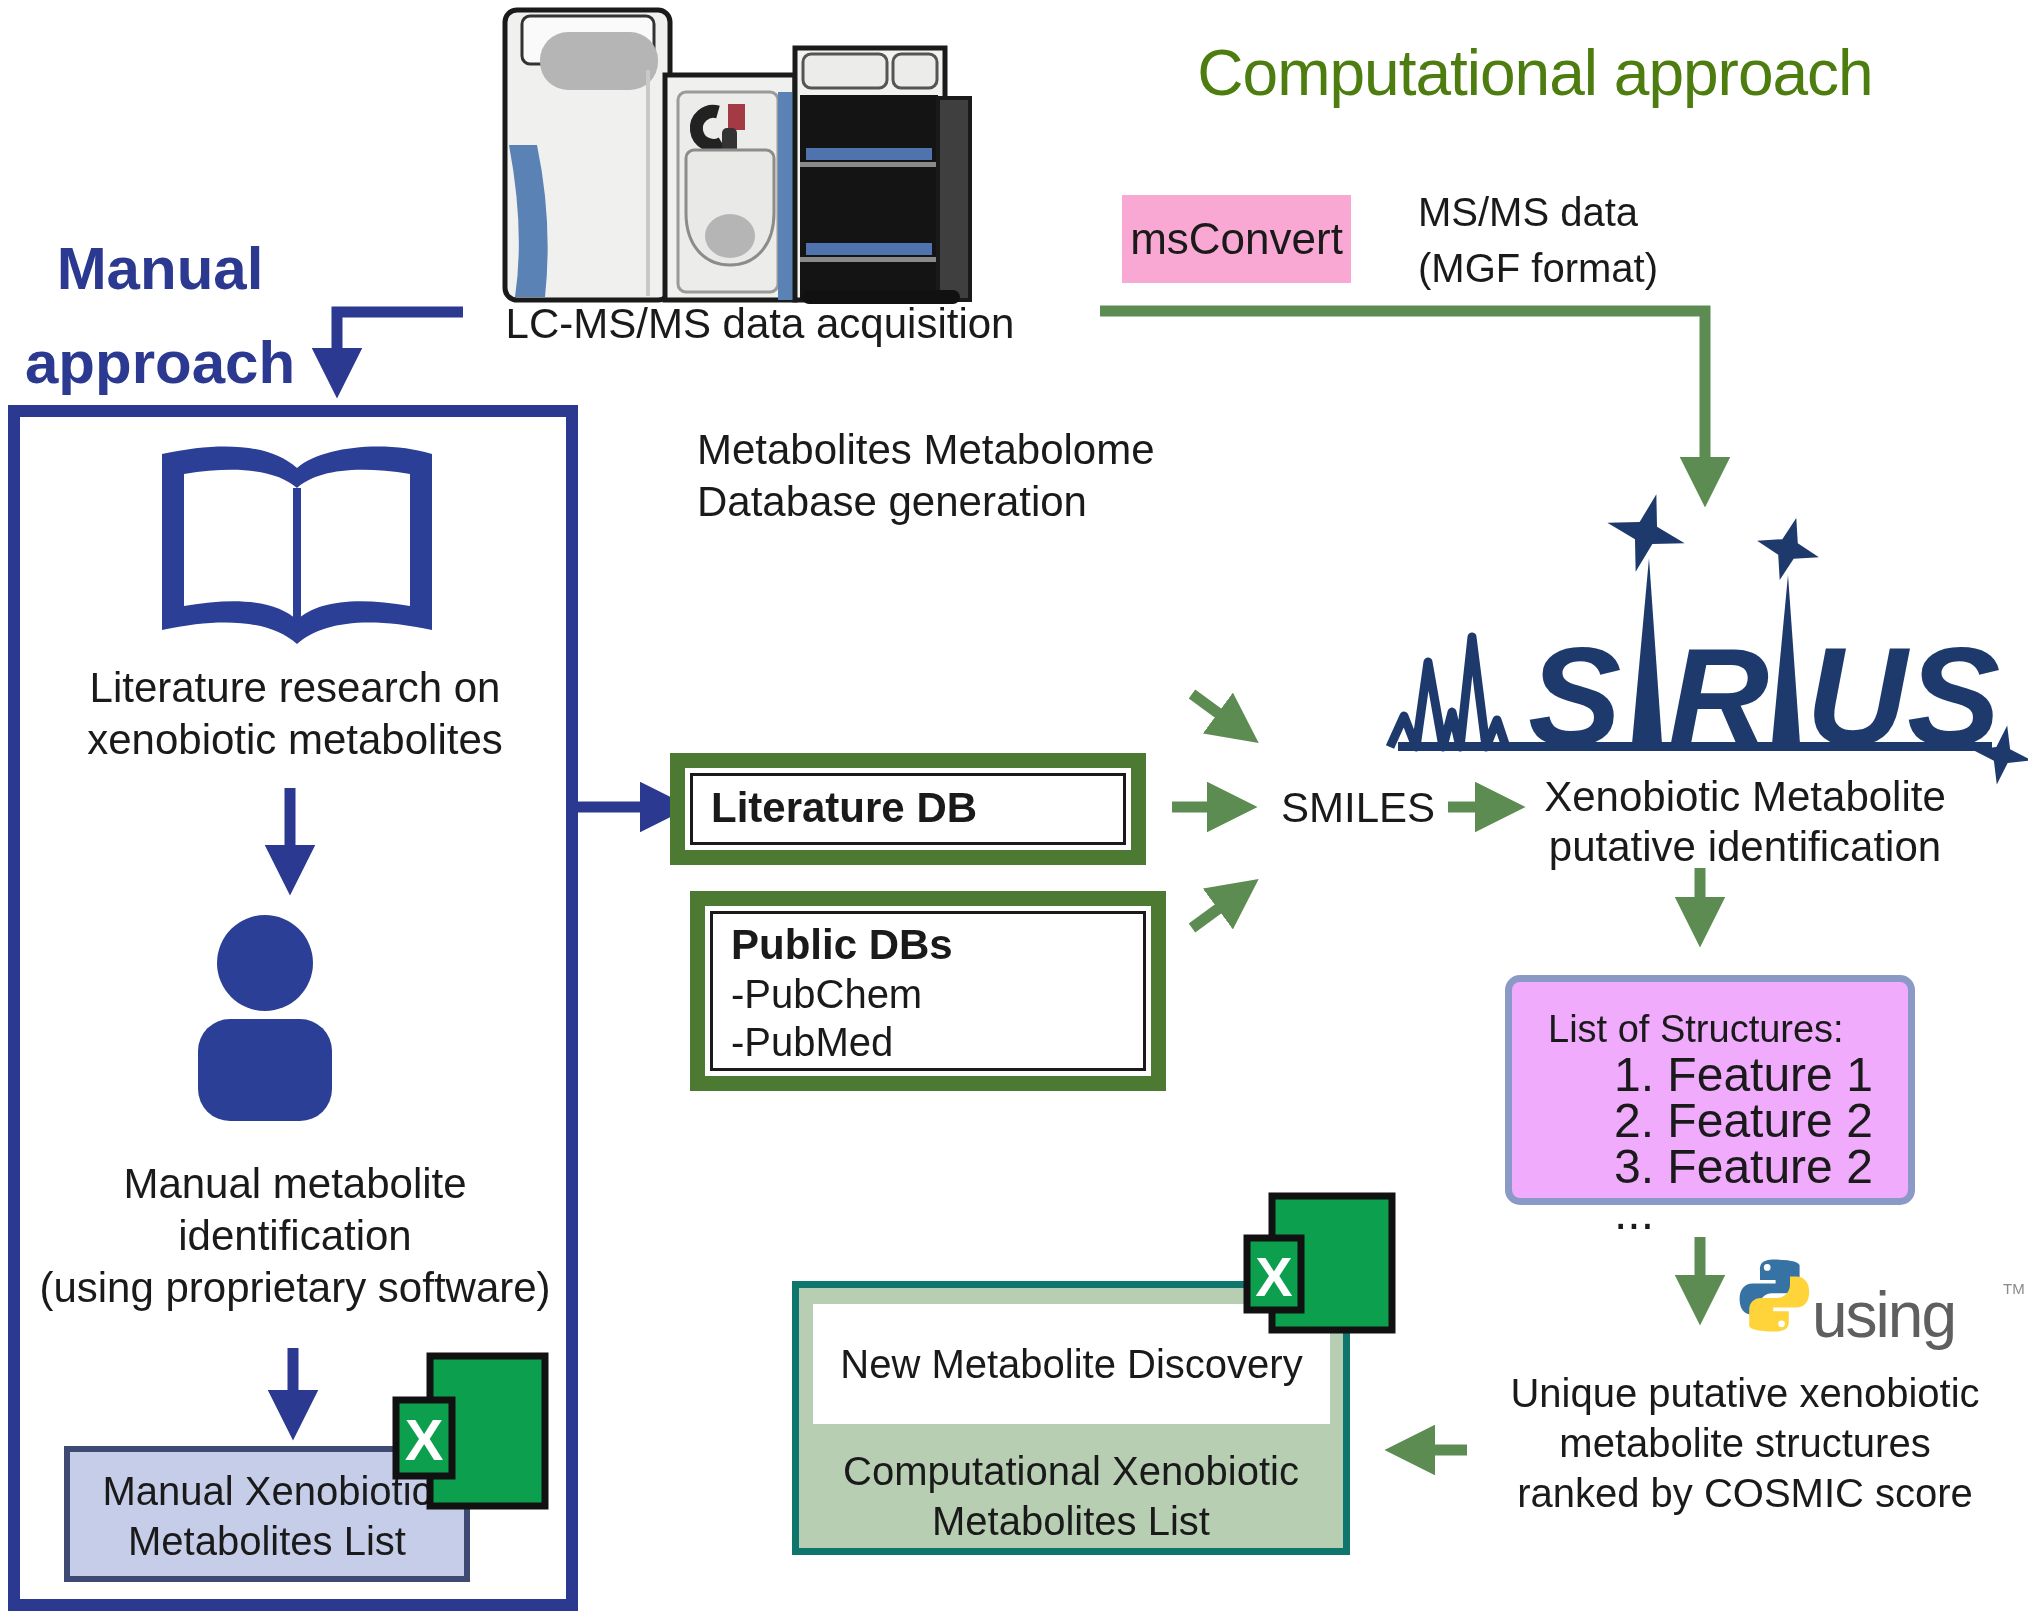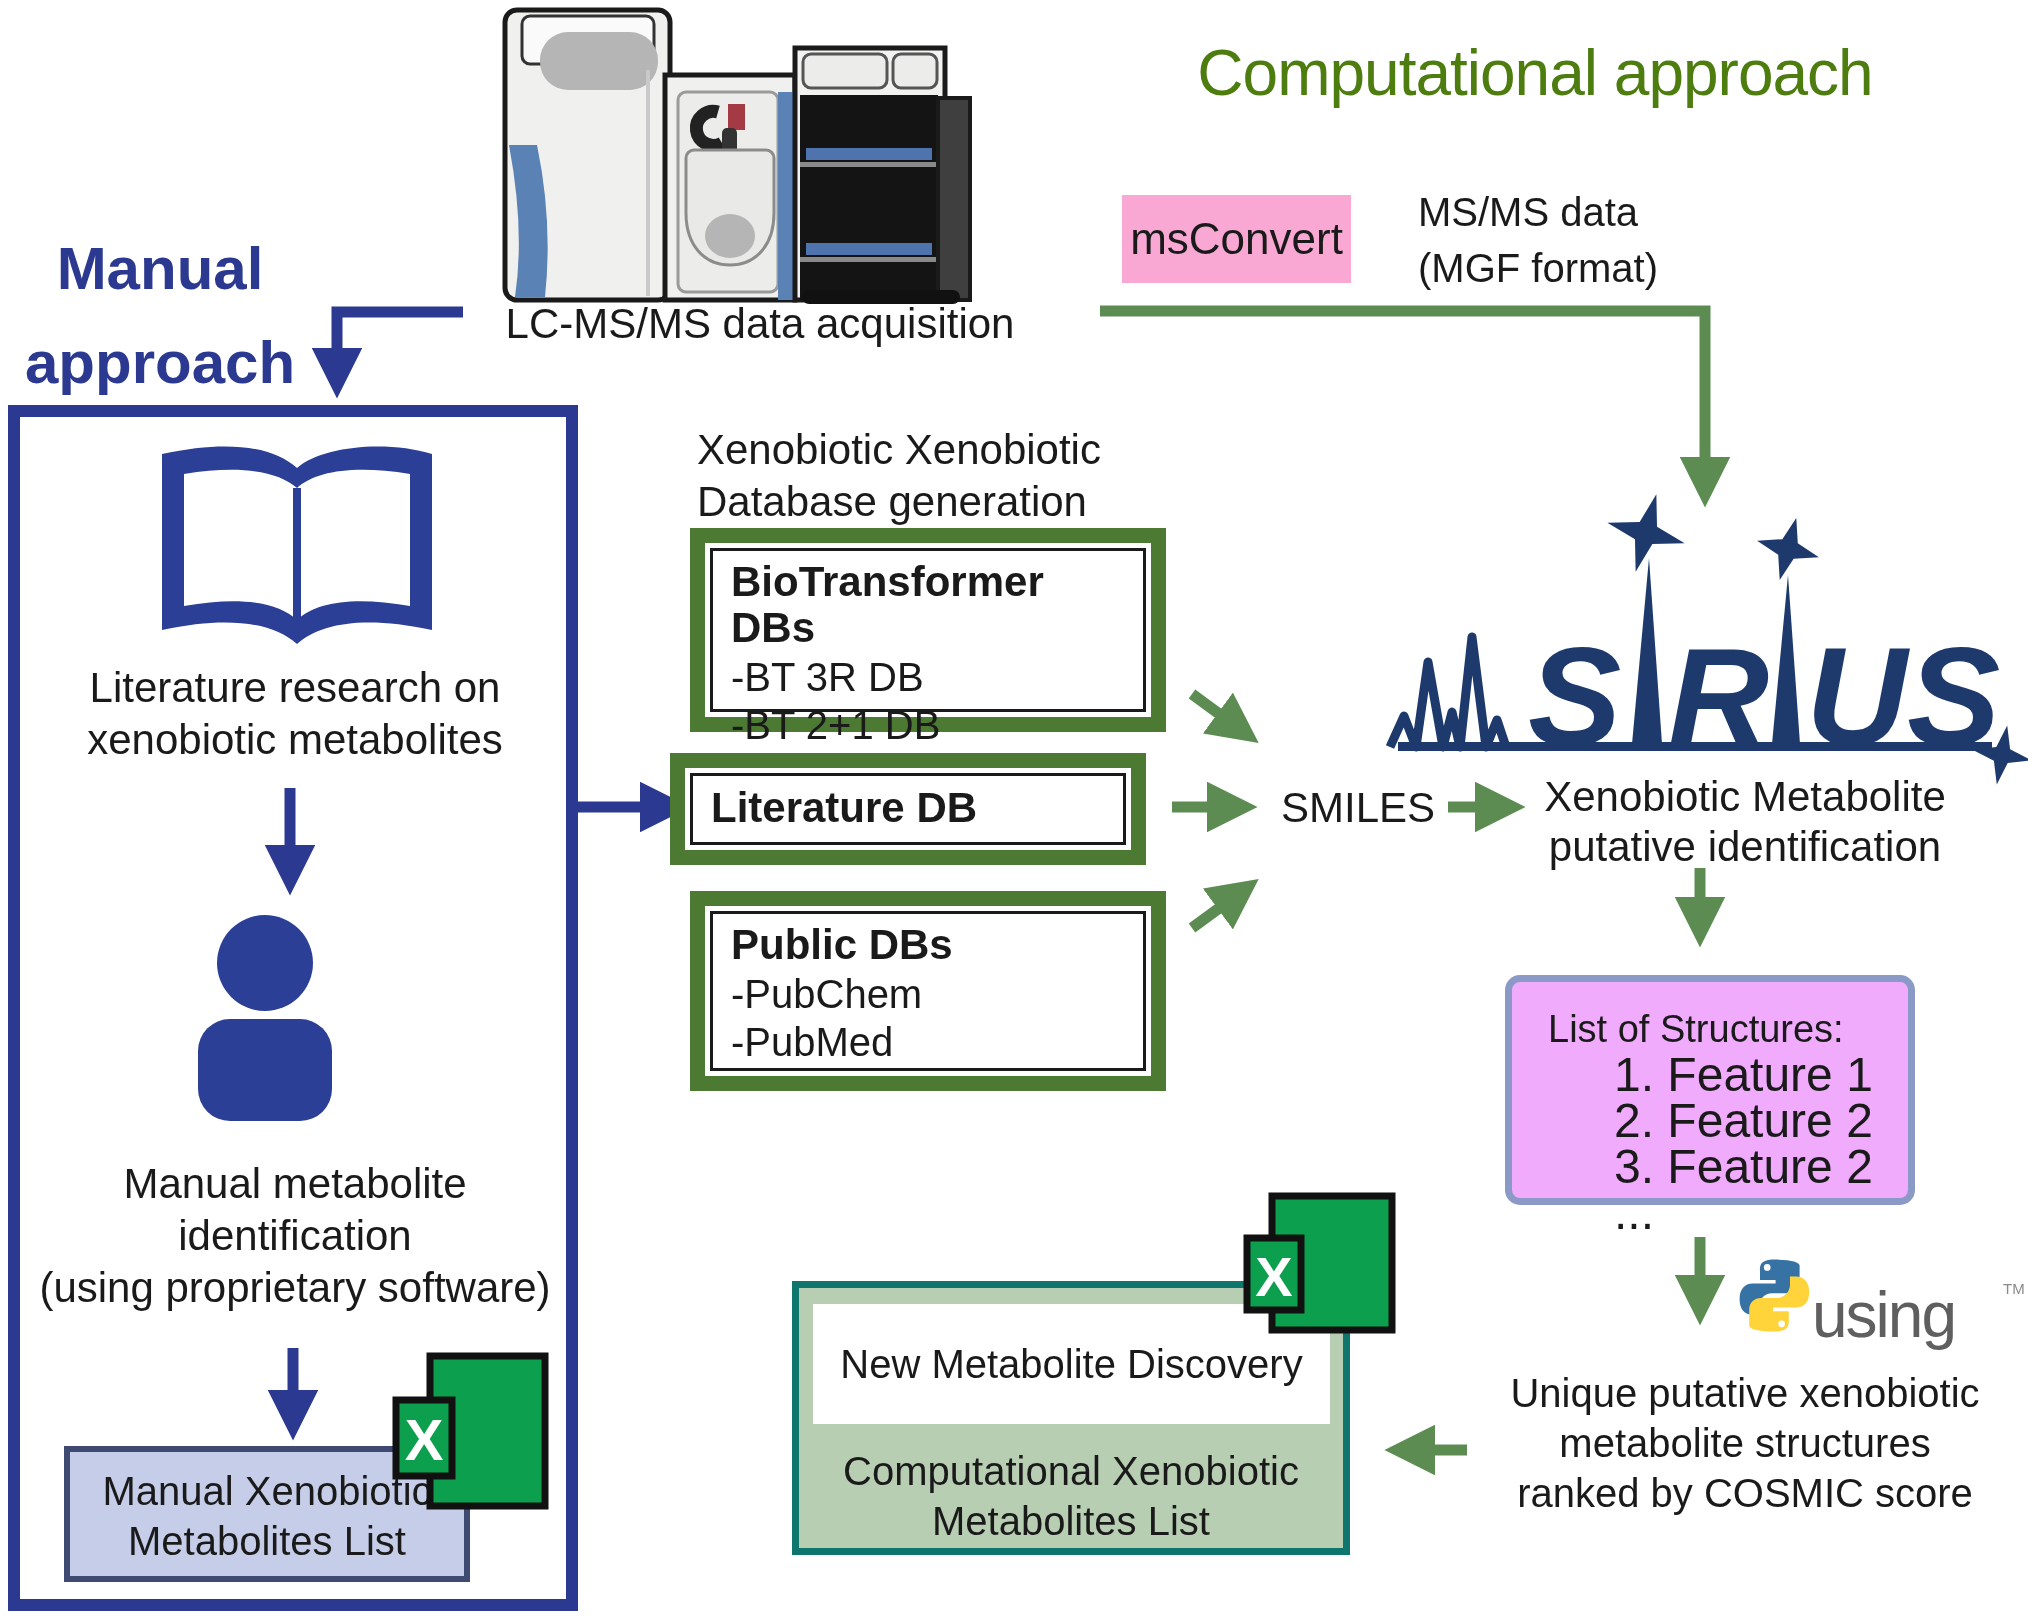--- a/index.html
+++ b/index.html
@@ -149,33 +149,26 @@
   <div class="abs msconvert">
     <span>msConvert</span>
   </div>
 
   <div class="abs body-40" style="left:1418px;top:184px;width:420px;line-height:56px;">
     <span style="display:block">MS/MS data</span>
     <span style="display:block">(MGF format)</span>
   </div>
 
   <div class="abs body-42" style="left:697px;top:424px;width:480px;">
-    <span style="display:block">Xenobiotic Xenobiotic</span>
+    <span style="display:block">Metabolites Metabolome</span>
     <span style="display:block">Database generation</span>
   </div>
 
   <div class="abs manual-frame"></div>
 
-  <div class="abs dbbox" style="left:690px;top:528px;width:476px;height:204px;">
-    <div class="inner">
-      <div class="db-title">BioTransformer DBs</div>
-      <div class="db-item">-BT 3R DB</div>
-      <div class="db-item">-BT 2+1 DB</div>
-    </div>
-  </div>
 
   <div class="abs dbbox dbbox-lit" style="left:670px;top:753px;width:476px;height:112px;">
     <div class="inner">
       <div class="db-title">Literature DB</div>
     </div>
   </div>
 
   <div class="abs dbbox" style="left:690px;top:891px;width:476px;height:200px;">
     <div class="inner">
       <div class="db-title">Public DBs</div>

